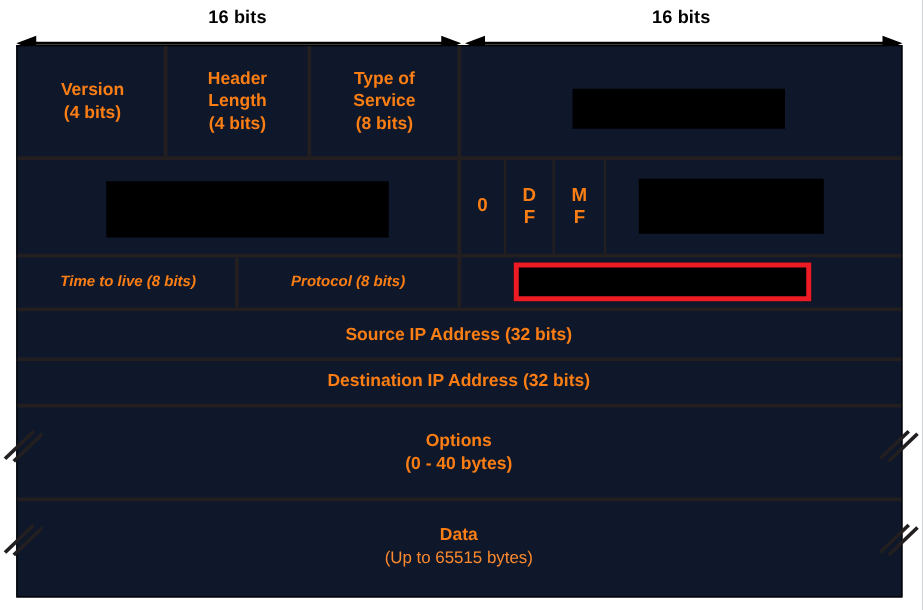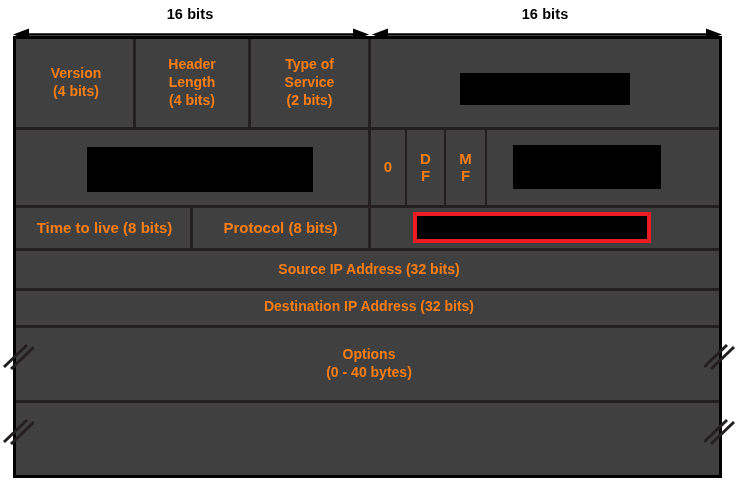--- a/index.html
+++ b/index.html
@@ -37,23 +37,23 @@
   }
   .ruler-arrow svg { display: block; }
 
   
   .hdr-table {
     position: absolute;
     left: 13px;
     top: 36px;
     width: 709px;
     height: 442px;
-    border: 3px solid #000000;
+    border: 1px solid #000000;
     box-sizing: border-box;
-    background: #404040;
+    background: #0f172a;
   }
   .row-divider {
     position: absolute;
     left: 0;
     right: 0;
     height: 3px;
     background: #231f20;
   }
   .cell-divider {
     position: absolute;
@@ -69,21 +69,21 @@
     flex-direction: column;
     align-items: center;
     justify-content: center;
     text-align: center;
     box-sizing: border-box;
     color: #FA7E14;
     font-weight: bold;
     font-size: 14px;
     line-height: 1.28;
   }
-  .cell.small { font-size: 15px; }
+  .cell.small { font-size: 12px; font-style: italic; }
   .cell.flagcell { font-size: 15px; line-height: 1.1; }
   .cell .line { display: block; white-space: nowrap; }
   .cell .sub-light {
     font-weight: normal;
     color: #FB8A2E;
     font-size: 13.5px;
   }
 
   
   .redaction {
@@ -149,21 +149,21 @@
 
     <div class="cell" style="left:120px; top:0; width:112px; height:88px;">
       <span class="line">Header</span>
       <span class="line">Length</span>
       <span class="line">(4 bits)</span>
     </div>
 
     <div class="cell" style="left:235px; top:0; width:117px; height:88px;">
       <span class="line">Type of</span>
       <span class="line">Service</span>
-      <span class="line">(2 bits)</span>
+      <span class="line">(8 bits)</span>
     </div>
 
     <div class="redaction" style="left:444px; top:34px; width:170px; height:32px;"></div>
 
     <div class="cell-divider" style="left:352px; top:91px; height:75px;"></div>
     <div class="cell-divider thin" style="left:389px; top:91px; height:75px;"></div>
     <div class="cell-divider thin" style="left:428px; top:91px; height:75px;"></div>
     <div class="cell-divider thin" style="left:469px; top:91px; height:75px;"></div>
 
     <div class="redaction" style="left:71px; top:108px; width:226px; height:45px;"></div>
@@ -202,20 +202,24 @@
 
     <div class="cell" style="left:3px; top:252px; width:700px; height:32px;">
       <span class="line">Destination IP Address (32 bits)</span>
     </div>
 
     <div class="cell" style="left:3px; top:289px; width:700px; height:72px;">
       <span class="line">Options</span>
       <span class="line">(0 - 40 bytes)</span>
     </div>
 
+    <div class="cell" style="left:3px; top:364px; width:700px; height:72px;">
+      <span class="line">Data</span>
+      <span class="line sub-light">(Up to 65515 bytes)</span>
+    </div>
 
   </div>
 
   <div class="break-mark" style="left:0px; top:340px;">
     <svg width="34" height="34" viewBox="0 0 34 34">
       <line x1="4" y1="27" x2="27" y2="5" stroke="#231f20" stroke-width="3"></line>
       <line x1="11" y1="29" x2="34" y2="7" stroke="#231f20" stroke-width="3"></line>
     </svg>
   </div>
 

